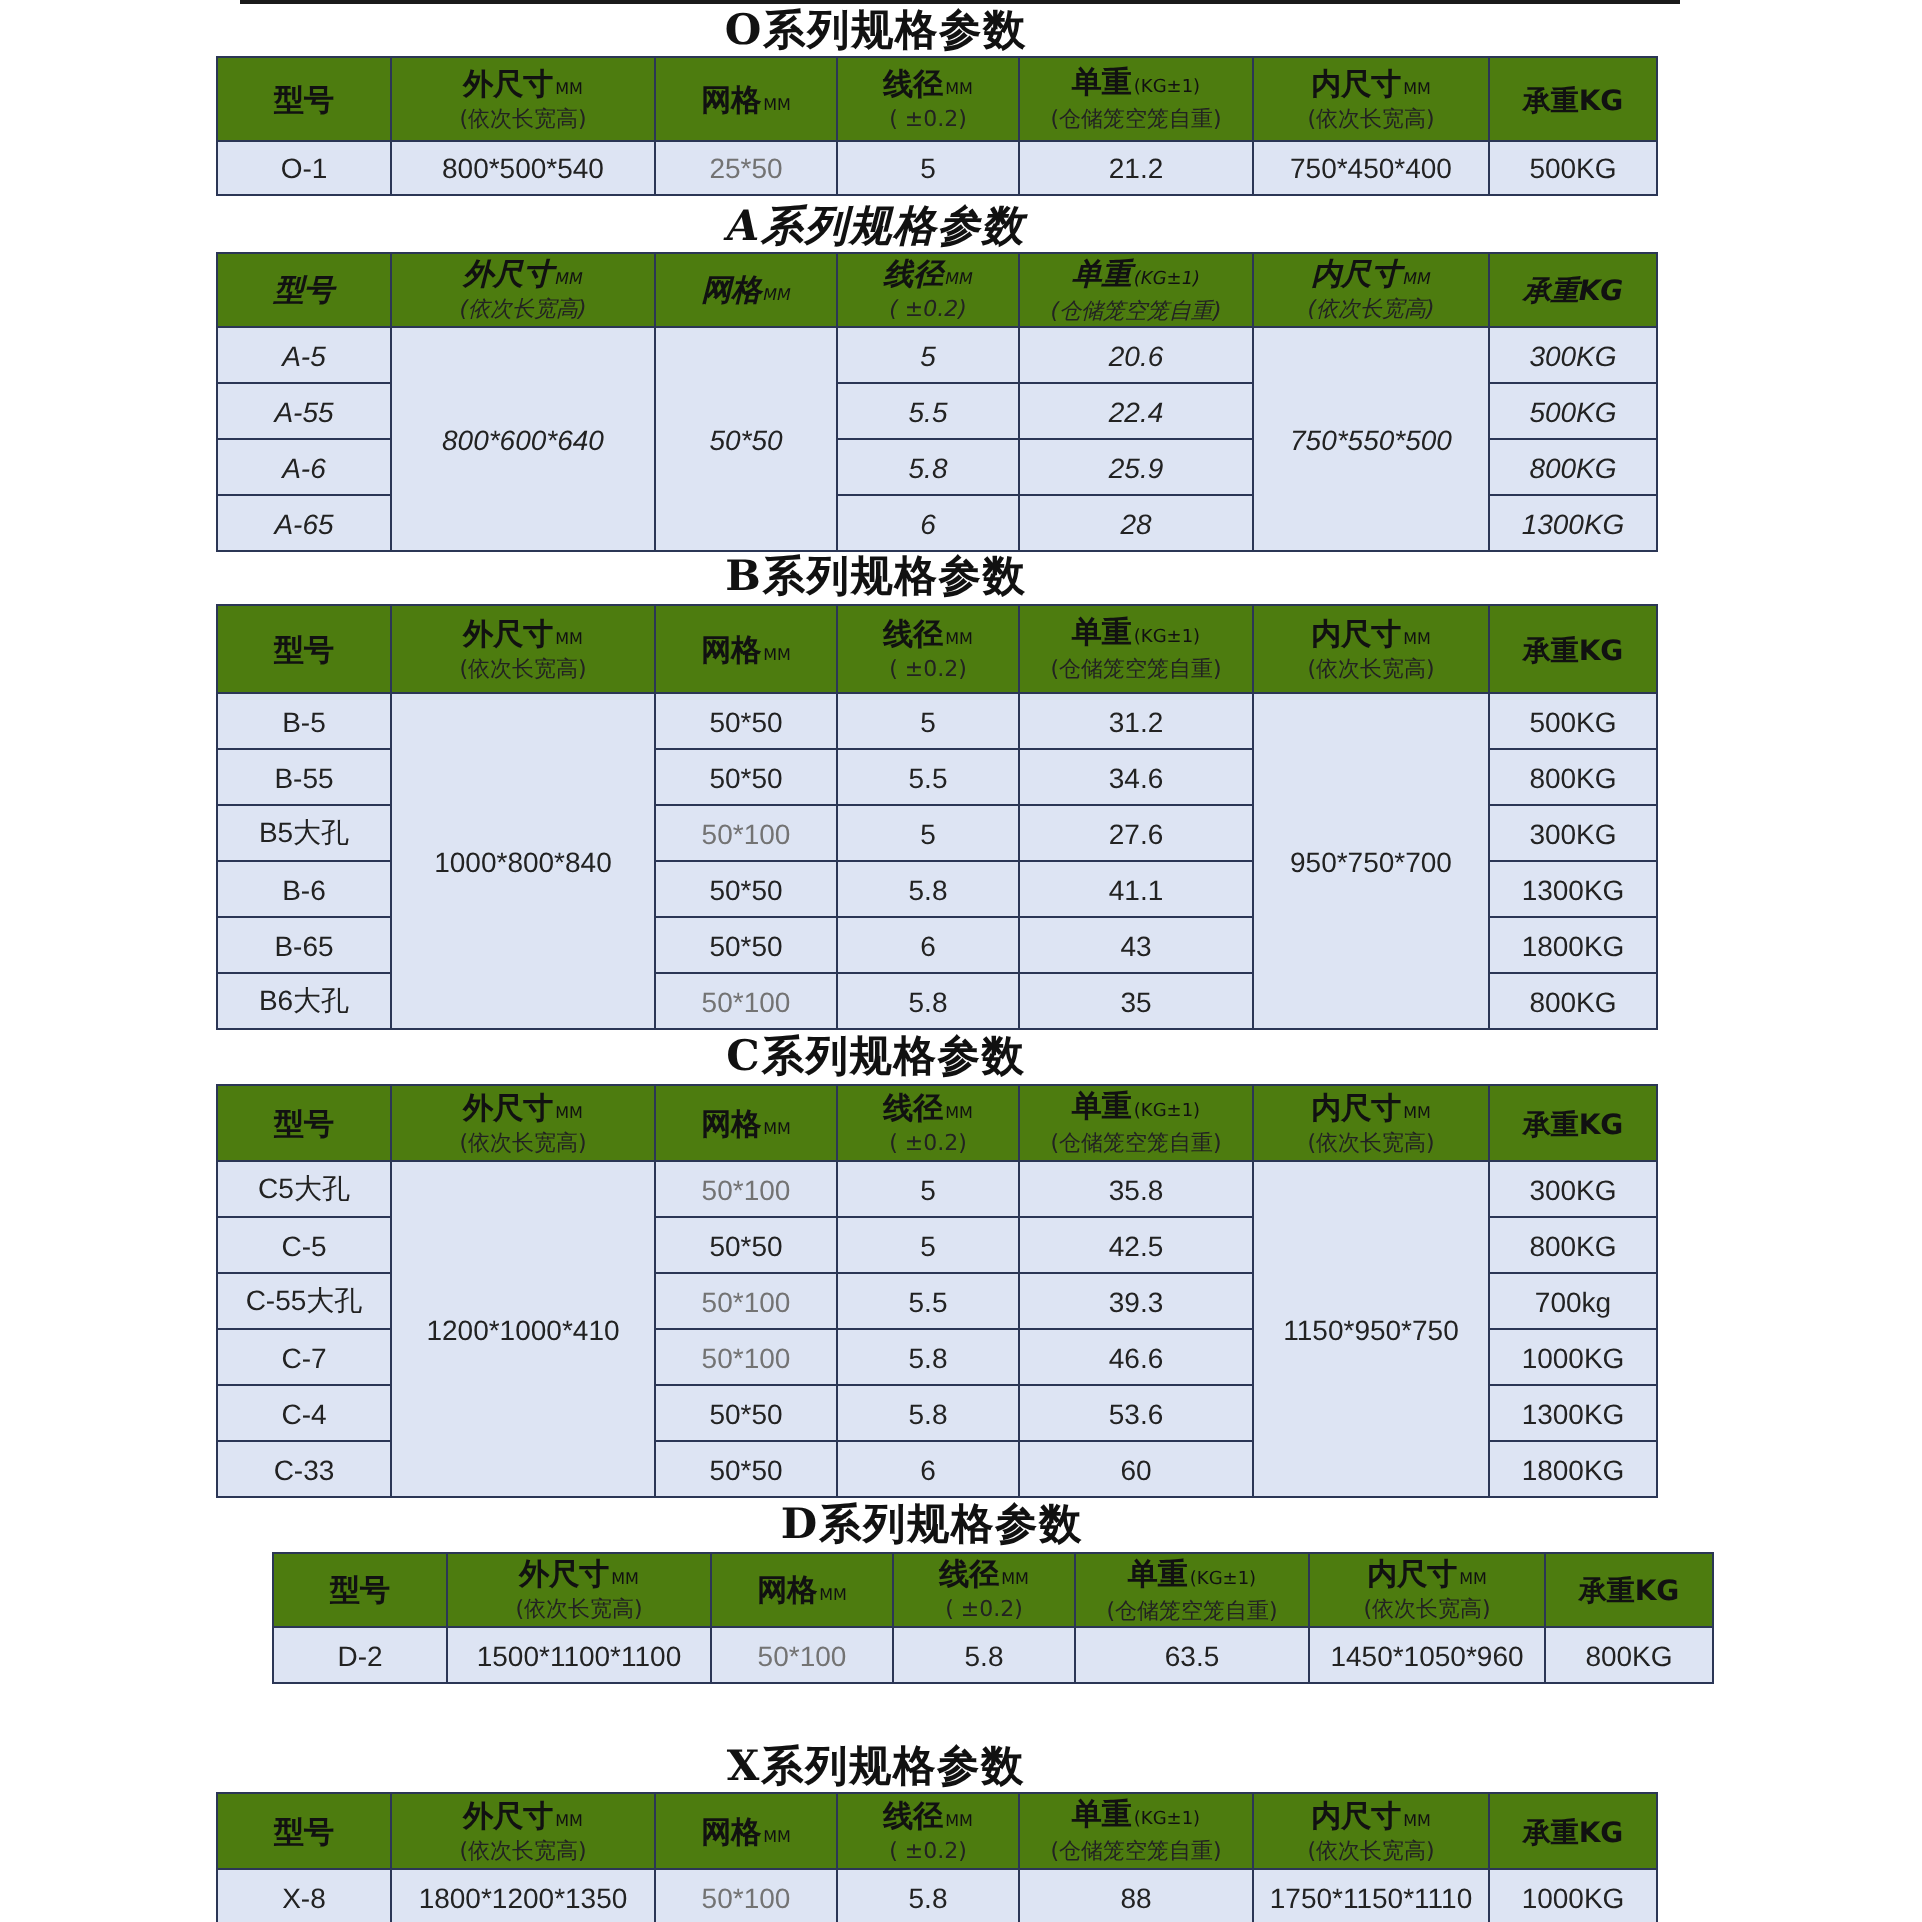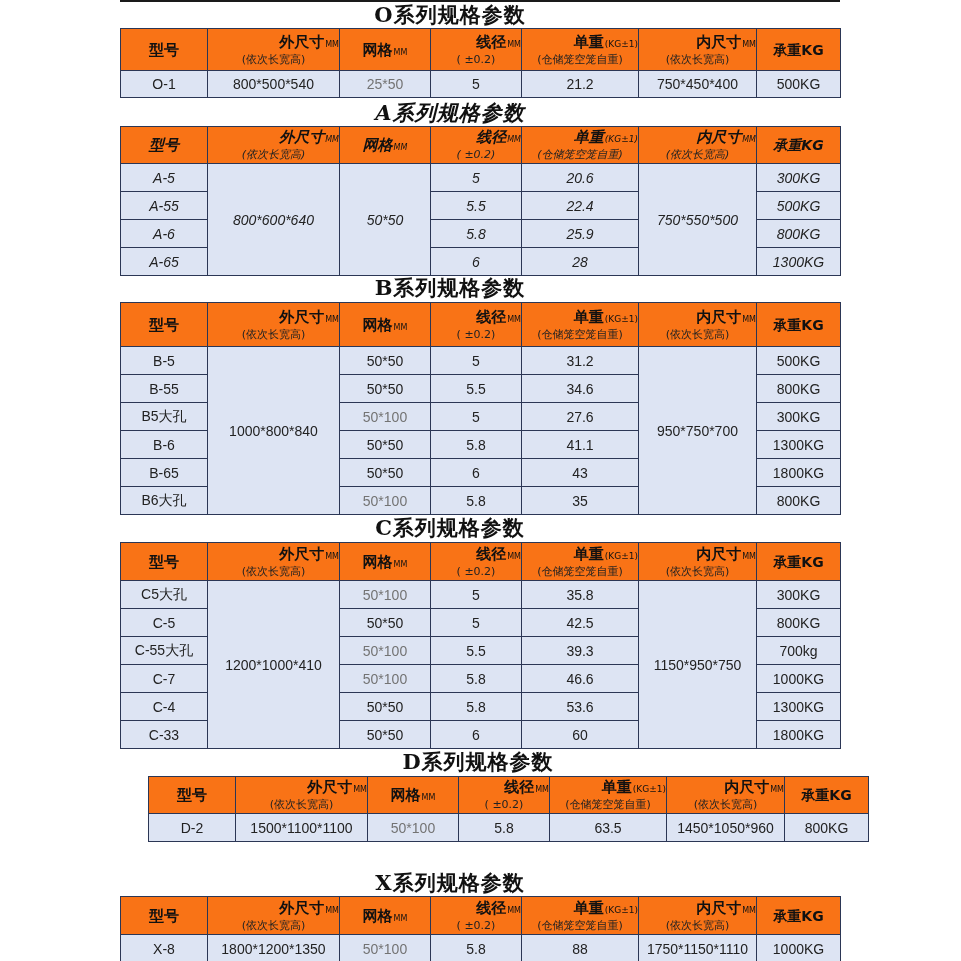--- a/index.html
+++ b/index.html
@@ -1,25 +1,25 @@
 <!DOCTYPE html>
 <html><head>
 <meta charset="utf-8">
 <style>
   html, body { margin:0; padding:0; background:#ffffff; }
   body { width:961px; height:961px; position:relative; overflow:hidden; font-family:"DejaVu Sans","Liberation Sans",sans-serif; }
   .topline { position:absolute; left:120px; width:720px; top:0; height:2px; background:#1a1a1a; }
-  .section { position:absolute; left:120px; width:660px;border-radius:13px; }
+  .section { position:absolute; left:108px; width:660px;border-radius:13px; }
   .title { height:28px; line-height:28px; text-align:center; font-family:"DejaVu Serif","Liberation Serif",serif; font-weight:bold; font-size:21px; color:#111; letter-spacing:1px; }
   table { border-collapse:collapse; width:720px; table-layout:fixed; }
   col.c1{width:87px;} col.c2{width:132px;} col.c3{width:91px;} col.c4{width:91px;} col.c5{width:117px;} col.c6{width:118px;} col.c7{width:84px;}
   th, td { border:1.5px solid #2b3655; text-align:center; vertical-align:middle; padding:0; overflow:hidden; white-space:nowrap; }
-  th { background:#f97316; color:#111; font-weight:bold; }
+  th { background:#4d7c0f; color:#111; font-weight:bold; }
   td { background:#dde4f3; color:#222; font-size:14px; font-family:"Liberation Sans","DejaVu Sans",sans-serif; }
-  .hmain { font-size:15px; font-weight:bold; line-height:17px; display:block;text-align:right; }
+  .hmain { font-size:15px; font-weight:bold; line-height:17px; display:block; }
   .hsub { font-size:11px; font-weight:normal; line-height:13px; display:block; color:#222; }
   .unit { font-size:8px; font-weight:normal; margin-left:1px; }
   .hsingle { font-size:15px; font-weight:bold; }
   .red { color:#737373; }
 </style>
 </head>
 <body>
 
 <div class="topline"></div>
 

